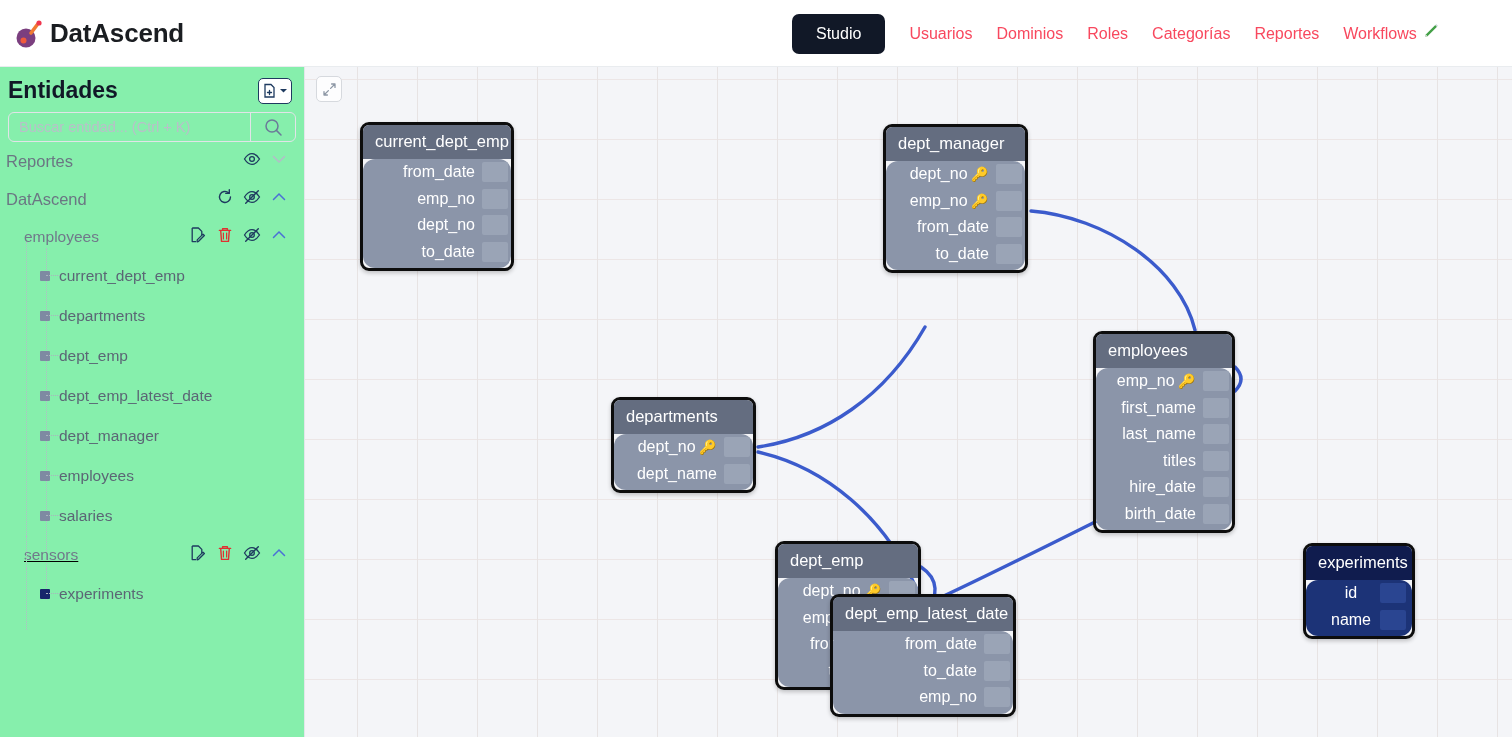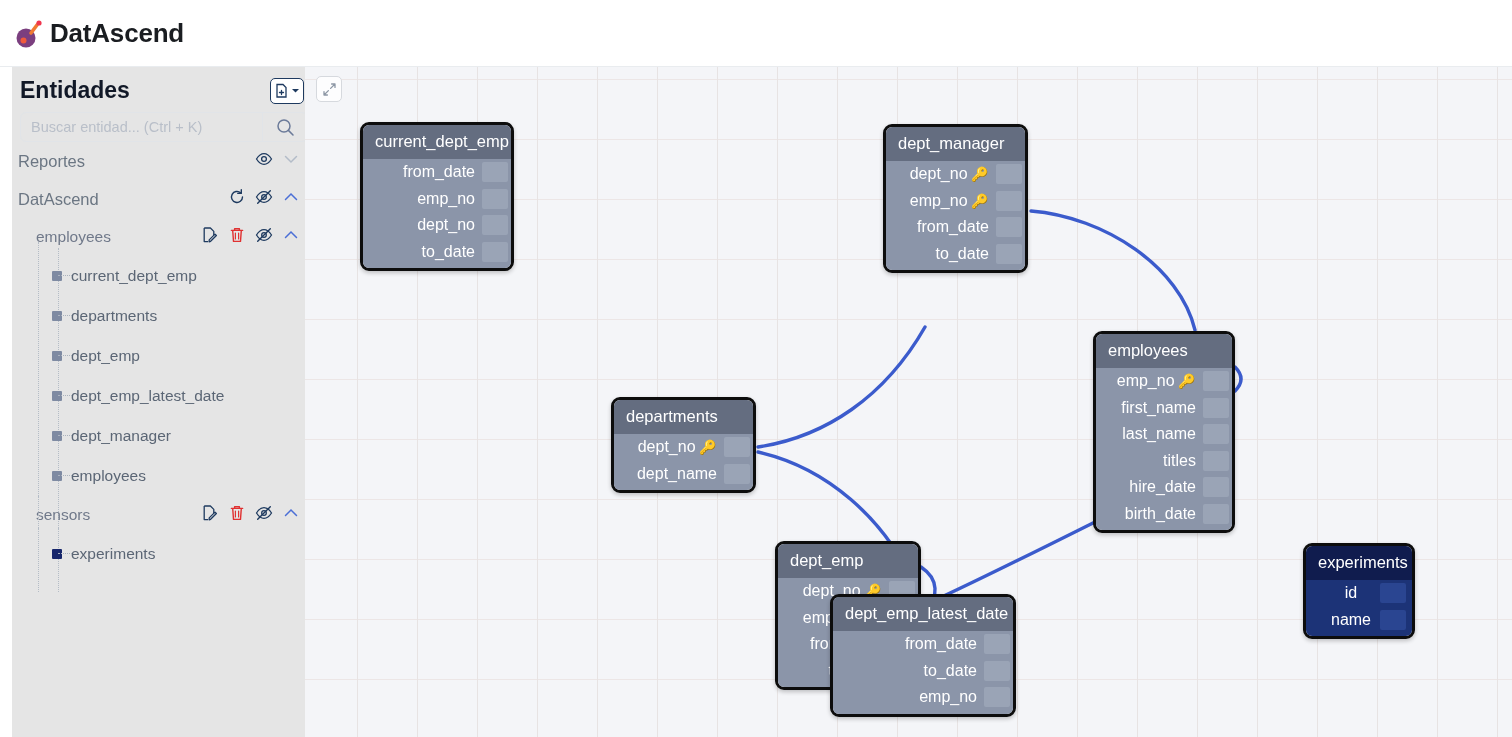--- a/index.html
+++ b/index.html
@@ -33,22 +33,22 @@
   }
   .nav-link {
     color: #f8485e; font-size: 16px; margin-right: 24px;
     text-decoration: none; white-space: nowrap;
   }
   .nav-link.last { margin-right: 4px; }
   .nav-pencil { font-size: 17px; }
 
   
   .sidebar {
-    position: absolute; left: 12px; top: 67px; width: 305px; height: 670px;
-    background: #e5e5e5; border-right: 1px solid #e3e6ea;
+    position: absolute; left: 0; top: 67px; width: 305px; height: 670px;
+    background: #86efac; border-right: 1px solid #e3e6ea;
   }
   .sb-header {
     display: flex; align-items: center; justify-content: space-between;
     padding: 10px 12px 6px 8px;
   }
   .sb-title { font-size: 23px; font-weight: bold; color: #111827; }
   .icon-btn-outline {
     width: 34px; height: 26px; border: 1.5px solid #1e3a5f; border-radius: 5px;
     display: flex; align-items: center; justify-content: center; gap: 1px;
     background: #fff; cursor: pointer;
@@ -124,21 +124,21 @@
     position: absolute; z-index: 10;
     border: 3px solid #0d0d0d; border-radius: 9px;
     overflow: hidden;
     box-shadow: 0 2px 4px rgba(0,0,0,0.22);
   }
   .node-head {
     background: #646d80; color: #ffffff;
     font-size: 16.5px; padding: 7px 12px 8px 12px;
     white-space: nowrap;
   }
-  .node-body { background: #8b95a9; padding-bottom: 3px; }
+  .node-body { background: #8b95a9; padding-bottom: 3px; border-radius: 12px; }
   .node-row {
     display: flex; align-items: center; justify-content: flex-end;
     height: 26.5px; position: relative;
   }
   .node-field {
     color: #ffffff; font-size: 16px; white-space: nowrap;
     display: flex; align-items: center; gap: 4px;
     padding-right: 7px;
   }
   .pk { font-size: 14px; }
@@ -163,20 +163,36 @@
       <svg width="34" height="34" viewBox="0 0 34 34">
         <circle cx="14" cy="22" r="9.5" fill="#7b3f7f"></circle>
         <circle cx="11.5" cy="24.5" r="3" fill="#f05a3c"></circle>
         <path d="M19 17 L25 9" stroke="#f07a32" stroke-width="3.6" stroke-linecap="round"></path>
         <circle cx="27" cy="7" r="2.6" fill="#f0364e"></circle>
       </svg>
     </span>
     <span class="brand-title">DatAscend</span>
   </div>
 
+  <div class="nav-links">
+    <span class="nav-pill">Studio</span>
+    <a class="nav-link">Usuarios</a>
+    <a class="nav-link">Dominios</a>
+    <a class="nav-link">Roles</a>
+    <a class="nav-link">Categorías</a>
+    <a class="nav-link">Reportes</a>
+    <a class="nav-link last">Workflows</a>
+    <span class="nav-pencil">
+      <svg width="20" height="20" viewBox="0 0 20 20">
+        <path d="M4 16 L6.5 15.2 L16 5.7 L14.3 4 L4.8 13.5 Z" fill="#43a047"></path>
+        <path d="M14.3 4 L16 5.7 L17 4.7 L15.3 3 Z" fill="#cfd8dc"></path>
+        <path d="M4 16 L6.5 15.2 L4.8 13.5 Z" fill="#e8e8e8"></path>
+      </svg>
+    </span>
+  </div>
 </div>
 
 <div class="sidebar">
 
   <div class="sb-header">
     <span class="sb-title">Entidades</span>
     <span class="icon-btn-outline">
       <svg width="15" height="16" viewBox="0 0 15 16">
         <path d="M2 1.5 h6 l3 3 v9.5 h-9 z" fill="#fff" stroke="#1e3a5f" stroke-width="1.3"></path>
         <path d="M6.5 7.5 v4 M4.5 9.5 h4" stroke="#1e3a5f" stroke-width="1.3" stroke-linecap="round"></path>
@@ -299,23 +315,28 @@
     <div class="tree-item">
       <span class="stub"></span>
       <span class="sq"></span>
       <span class="tree-label">dept_manager</span>
     </div>
     <div class="tree-item">
       <span class="stub"></span>
       <span class="sq"></span>
       <span class="tree-label">employees</span>
     </div>
-  </div>
-
-  <div class="group-row" style="position:relative;">
+    <div class="tree-item">
+      <span class="stub"></span>
+      <span class="sq"></span>
+      <span class="tree-label">salaries</span>
+    </div>
+  </div>
+
+  <div class="group-row" style="position:relative;text-decoration:underline;">
     <span class="vline" style="top:0;height:38px;"></span>
     <span class="group-label sub">sensors</span>
     <span class="row-actions">
       <span>
         <svg width="18" height="18" viewBox="0 0 18 18">
           <path d="M3.2 2 h6.2 l3.4 3.4 v4.2" fill="none" stroke="#1e3a5f" stroke-width="1.3" stroke-linejoin="round"></path>
           <path d="M3.2 2 v13.6 h4" fill="none" stroke="#1e3a5f" stroke-width="1.3" stroke-linejoin="round"></path>
           <path d="M8.2 15.8 L9.6 15.3 L15.4 9.5 L14 8.1 L8.2 13.9 Z" fill="none" stroke="#1e3a5f" stroke-width="1.3" stroke-linejoin="round"></path>
         </svg>
       </span>

